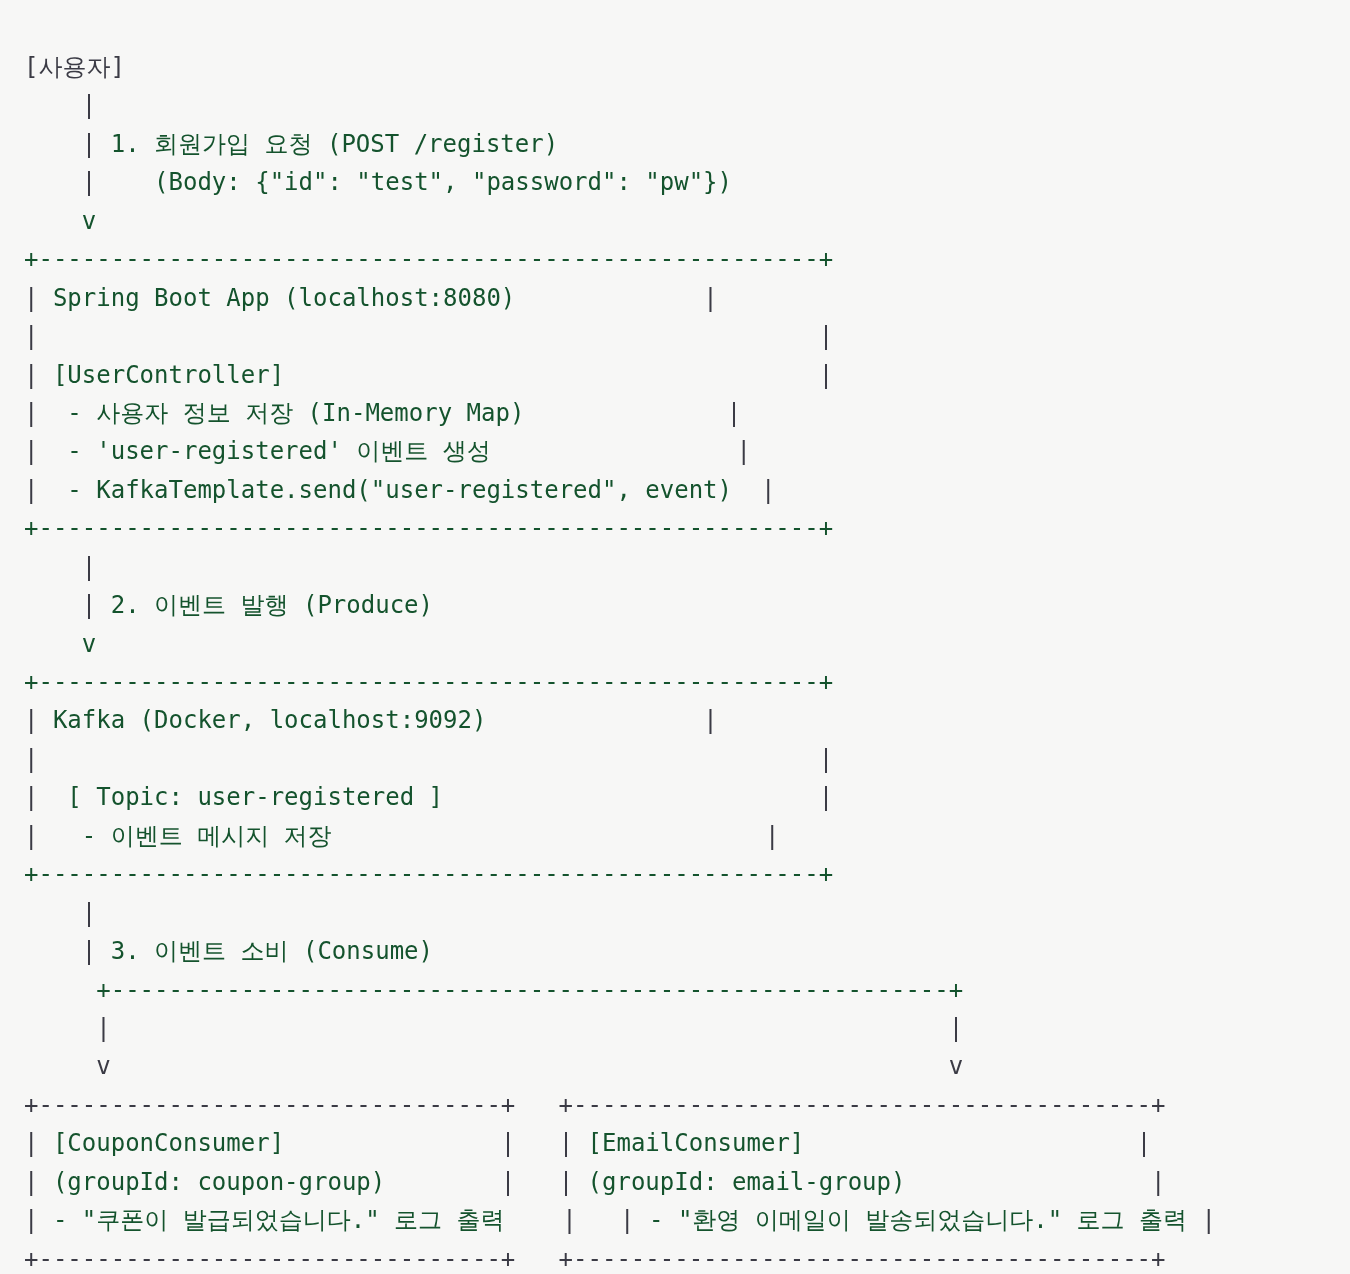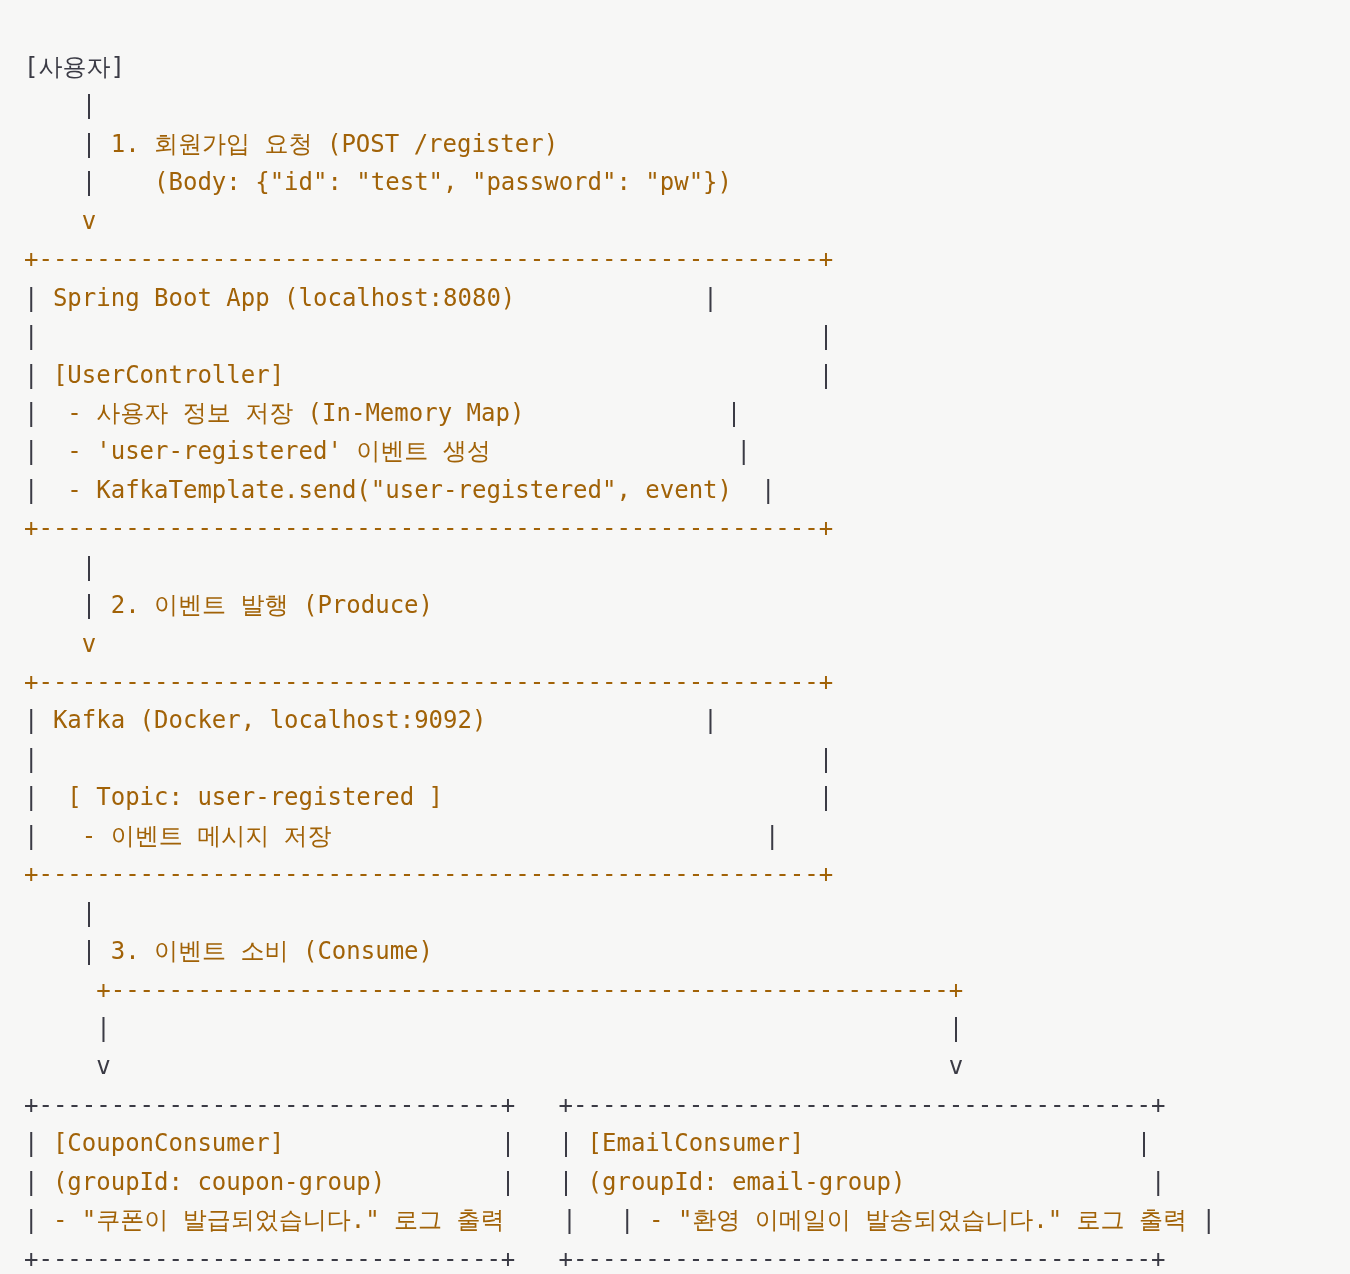--- a/index.html
+++ b/index.html
@@ -23,19 +23,19 @@
     white-space: pre;
     letter-spacing: 0;
     font-variant-ligatures: none;
     -webkit-font-smoothing: antialiased;
   }
   .ln {
     display: block;
     height: 38.45px;
     white-space: pre;
   }
-  .g { color: #a16207; }
+  .g { color: #14532d; }
   .d { color: #3b3b45; }
 </style>
 </head>
 <body>
 
 <pre id="ascii-diagram"><span class="ln"><span class="d">[사용자]</span></span><span class="ln"><span class="d">    |</span></span><span class="ln"><span class="d">    |</span><span class="g"> 1. 회원가입 요청 (POST /register)</span></span><span class="ln"><span class="d">    |</span><span class="g">    (Body: {"id": "test", "password": "pw"})</span></span><span class="ln"><span class="g">    v</span></span><span class="ln"><span class="g">+------------------------------------------------------+</span></span><span class="ln"><span class="d">|</span><span class="g"> Spring Boot App (localhost:8080)</span><span class="g">             </span><span class="d">|</span></span><span class="ln"><span class="d">|</span><span class="g">                                                      </span><span class="d">|</span></span><span class="ln"><span class="d">|</span><span class="g"> [UserController]</span><span class="g">                                     </span><span class="d">|</span></span><span class="ln"><span class="d">|</span><span class="g">  - 사용자 정보 저장 (In-Memory Map)</span><span class="g">              </span><span class="d">|</span></span><span class="ln"><span class="d">|</span><span class="g">  - 'user-registered' 이벤트 생성</span><span class="g">                 </span><span class="d">|</span></span><span class="ln"><span class="d">|</span><span class="g">  - KafkaTemplate.send("user-registered", event)</span><span class="g">  </span><span class="d">|</span></span><span class="ln"><span class="g">+------------------------------------------------------+</span></span><span class="ln"><span class="d">    |</span></span><span class="ln"><span class="d">    |</span><span class="g"> 2. 이벤트 발행 (Produce)</span></span><span class="ln"><span class="g">    v</span></span><span class="ln"><span class="g">+------------------------------------------------------+</span></span><span class="ln"><span class="d">|</span><span class="g"> Kafka (Docker, localhost:9092)</span><span class="g">               </span><span class="d">|</span></span><span class="ln"><span class="d">|</span><span class="g">                                                      </span><span class="d">|</span></span><span class="ln"><span class="d">|</span><span class="g">  [ Topic: user-registered ]</span><span class="g">                          </span><span class="d">|</span></span><span class="ln"><span class="d">|</span><span class="g">   - 이벤트 메시지 저장</span><span class="g">                              </span><span class="d">|</span></span><span class="ln"><span class="g">+------------------------------------------------------+</span></span><span class="ln"><span class="d">    |</span></span><span class="ln"><span class="d">    |</span><span class="g"> 3. 이벤트 소비 (Consume)</span></span><span class="ln"><span class="g">     +----------------------------------------------------------+</span></span><span class="ln"><span class="d">     |                                                          |</span></span><span class="ln"><span class="d">     v                                                          v</span></span><span class="ln"><span class="d">+--------------------------------+   +----------------------------------------+</span></span><span class="ln"><span class="d">|</span><span class="g"> [CouponConsumer]</span><span class="g">               </span><span class="d">|</span><span class="g">   </span><span class="d">|</span><span class="g"> [EmailConsumer]</span><span class="g">                       </span><span class="d">|</span></span><span class="ln"><span class="d">|</span><span class="g"> (groupId: coupon-group)</span><span class="g">        </span><span class="d">|</span><span class="g">   </span><span class="d">|</span><span class="g"> (groupId: email-group)</span><span class="g">                 </span><span class="d">|</span></span><span class="ln"><span class="d">|</span><span class="g"> - "쿠폰이 발급되었습니다." 로그 출력</span><span class="g">    </span><span class="d">|</span><span class="g">   </span><span class="d">|</span><span class="g"> - "환영 이메일이 발송되었습니다." 로그 출력</span><span class="g"> </span><span class="d">|</span></span><span class="ln"><span class="d">+--------------------------------+   +----------------------------------------+</span></span></pre>
 
 </body></html>

